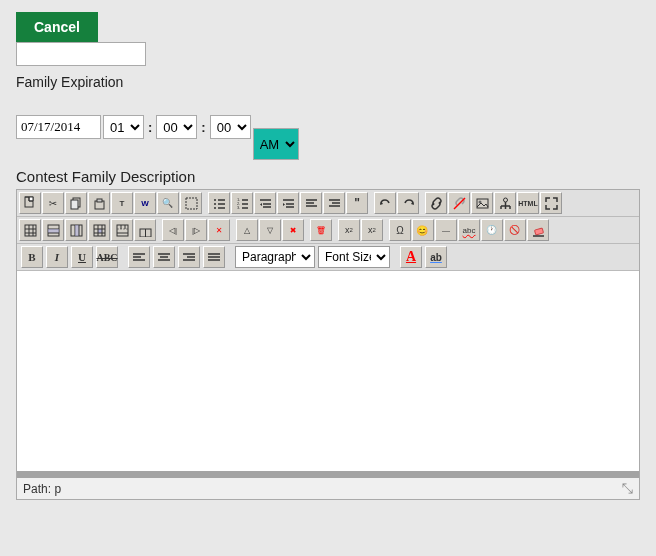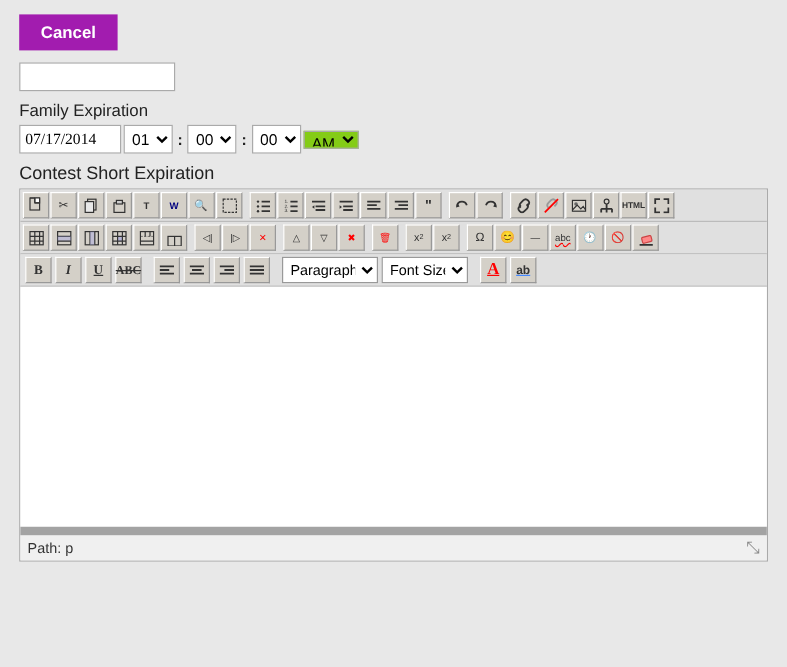--- a/index.html
+++ b/index.html
@@ -6,28 +6,28 @@
     body {
       background: #e8e8e8;
       font-family: Arial, sans-serif;
       font-size: 13px;
       color: #222;
       padding: 12px 16px;
       width: 656px;
       min-height: 556px;
     }
     .cancel-btn {
-      background: #a21caf;
+      background: #15803d;
       color: #fff;
       border: none;
       padding: 7px 18px;
       font-size: 14px;
       font-weight: bold;
       cursor: pointer;
-      margin-bottom: 10px;
+      margin-bottom: 0;
     }
     .field-label {
       font-size: 14px;
       font-weight: normal;
       color: #222;
       margin-bottom: 4px;
       display: block;
     }
     .text-input {
       border: 1px solid #aaa;
@@ -192,27 +192,27 @@
       <option>00</option><option>05</option><option>10</option><option>15</option>
       <option>20</option><option>25</option><option>30</option><option>35</option>
       <option>40</option><option>45</option><option>50</option><option>55</option>
     </select>
     <span class="colon">:</span>
     <select style="border:1px solid #aaa;background:#fff;height:24px;font-size:13px;padding:1px 2px;">
       <option>00</option><option>05</option><option>10</option><option>15</option>
       <option>20</option><option>25</option><option>30</option><option>35</option>
       <option>40</option><option>45</option><option>50</option><option>55</option>
     </select>
-    <select style="border:1px solid #aaa;background:#84cc16;height:15px;font-size:13px;padding:1px 2px;">
+    <select style="border:1px solid #aaa;background:#14b8a6;height:32px;font-size:13px;padding:1px 2px;margin-top:34px;">
       <option>AM</option><option>PM</option>
     </select>
   </div>
 </div>
 
-<span class="section-label">Contest Short Expiration</span>
+<span class="section-label">Contest Family Description</span>
 
 <div class="editor-wrapper">
 
   <div class="toolbar-row">
     <button class="tb-btn" title="New Document">
       <svg width="14" height="14" viewBox="0 0 14 14">
           <rect x="2" y="1" width="8" height="10" fill="none" stroke="#333" stroke-width="1"></rect>
           <line x1="2" y1="1" x2="6" y2="1" stroke="#333" stroke-width="1"></line>
           <polygon points="6,1 10,1 10,5 6,5" fill="#fff" stroke="#333" stroke-width="1"></polygon>
           <line x1="6" y1="1" x2="6" y2="5" stroke="#333"></line>

